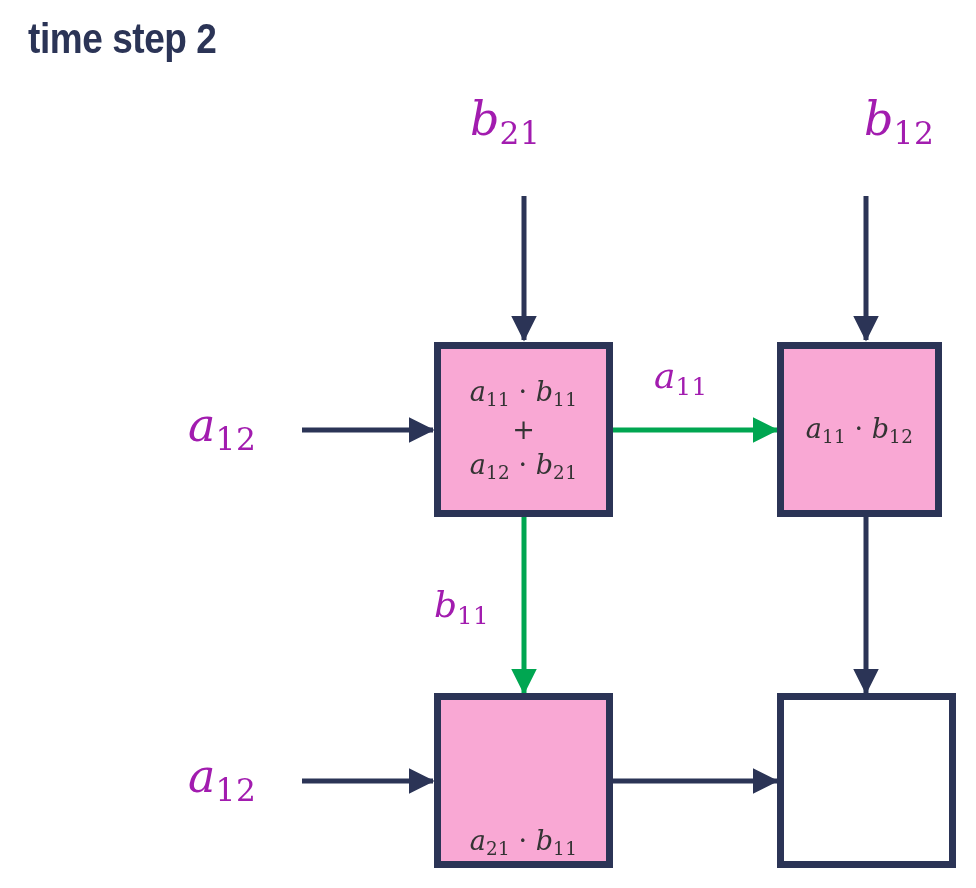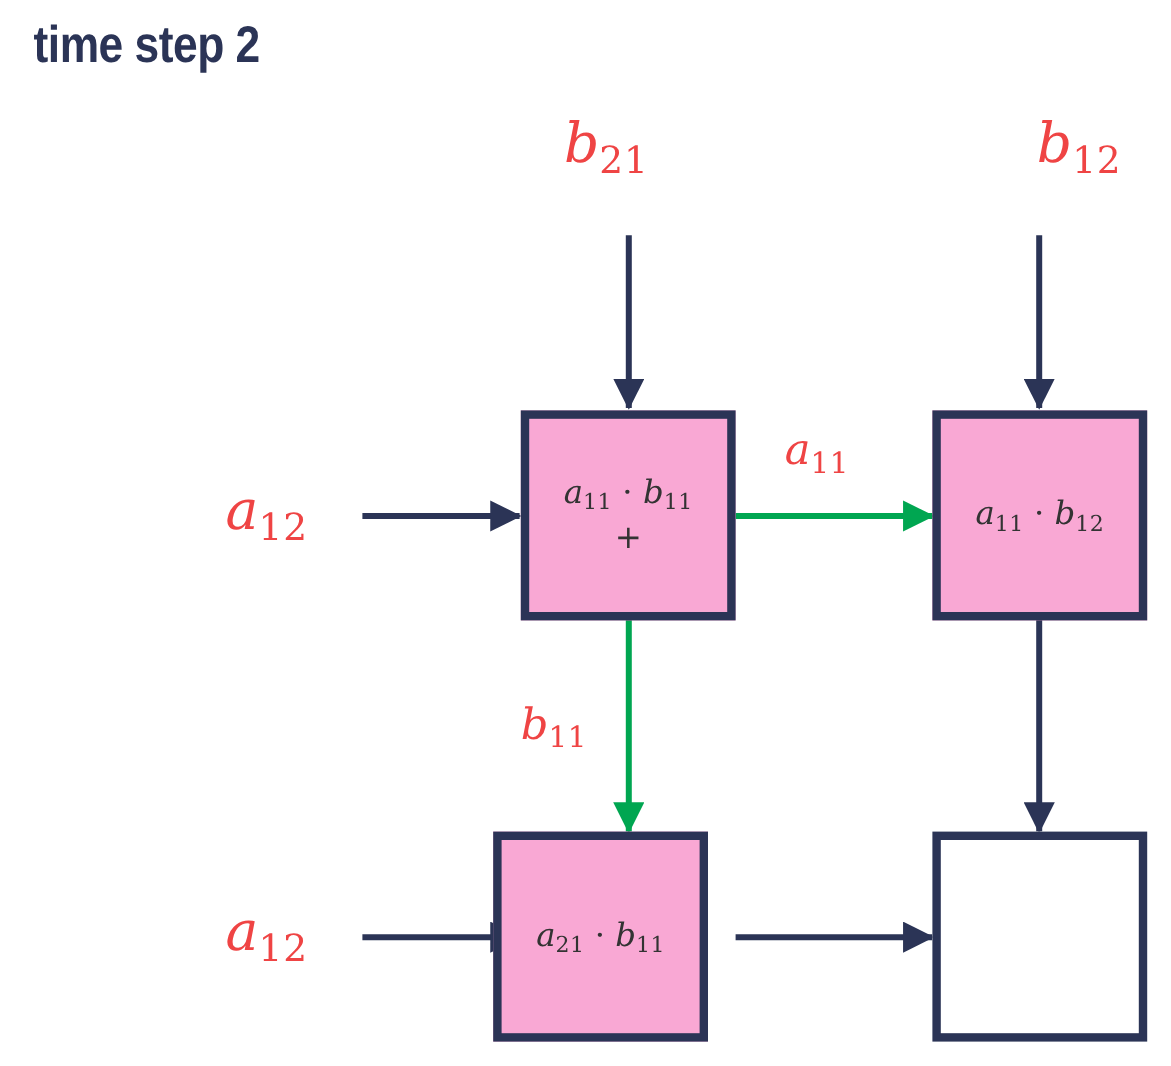--- a/index.html
+++ b/index.html
@@ -63,21 +63,21 @@
     font-style: normal;
     vertical-align: -0.28em;
     letter-spacing: 0.02em;
   }
 
   
   .mlabel {
     position: absolute;
     font-family: "DejaVu Serif", "Liberation Serif", serif;
     font-style: italic;
-    color: #ef4444;
+    color: #a21caf;
     font-size: 46px;
     white-space: nowrap;
   }
   .mlabel.small { font-size: 36px; text-align: right; }
 </style>
 </head>
 <body>
 
 <svg id="canvas" viewBox="0 0 976 888" width="976" height="888" xmlns="http://www.w3.org/2000/svg">
 
@@ -132,32 +132,35 @@
 <div class="mlabel small" style="left:434px; top:584px;">
   <span>b</span><sub>11</sub>
 </div>
 
 <div class="pe filled" style="left:434px; top:342px; width:179px; height:175px;">
   <div class="pe-text">
     <div>
       <span>a</span><sub>11</sub><span class="op"> · </span><span>b</span><sub>11</sub>
     </div>
     <div class="op">+</div>
+    <div>
+      <span>a</span><sub>12</sub><span class="op"> · </span><span>b</span><sub>21</sub>
+    </div>
   </div>
 </div>
 
-<div class="pe filled" style="left:777px; top:342px; width:179px; height:175px;">
+<div class="pe filled" style="left:777px; top:342px; width:165px; height:175px;">
   <div class="pe-text">
     <div>
       <span>a</span><sub>11</sub><span class="op"> · </span><span>b</span><sub>12</sub>
     </div>
   </div>
 </div>
 
-<div class="pe filled" style="left:411px; top:693px; width:179px; height:175px;">
+<div class="pe filled" style="left:434px; top:693px; width:179px; height:175px;align-items:flex-end;">
   <div class="pe-text">
     <div>
       <span>a</span><sub>21</sub><span class="op"> · </span><span>b</span><sub>11</sub>
     </div>
   </div>
 </div>
 
 <div class="pe empty" style="left:777px; top:693px; width:179px; height:175px;">
   <div class="pe-text"></div>
 </div>

